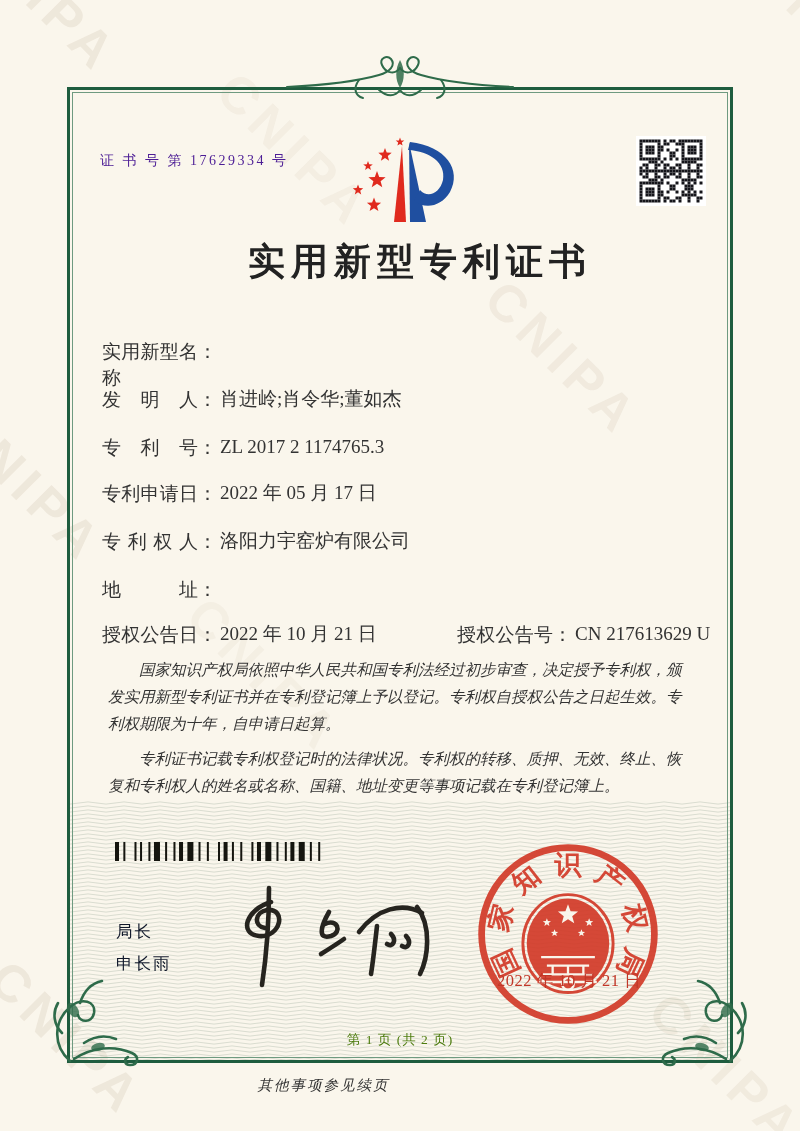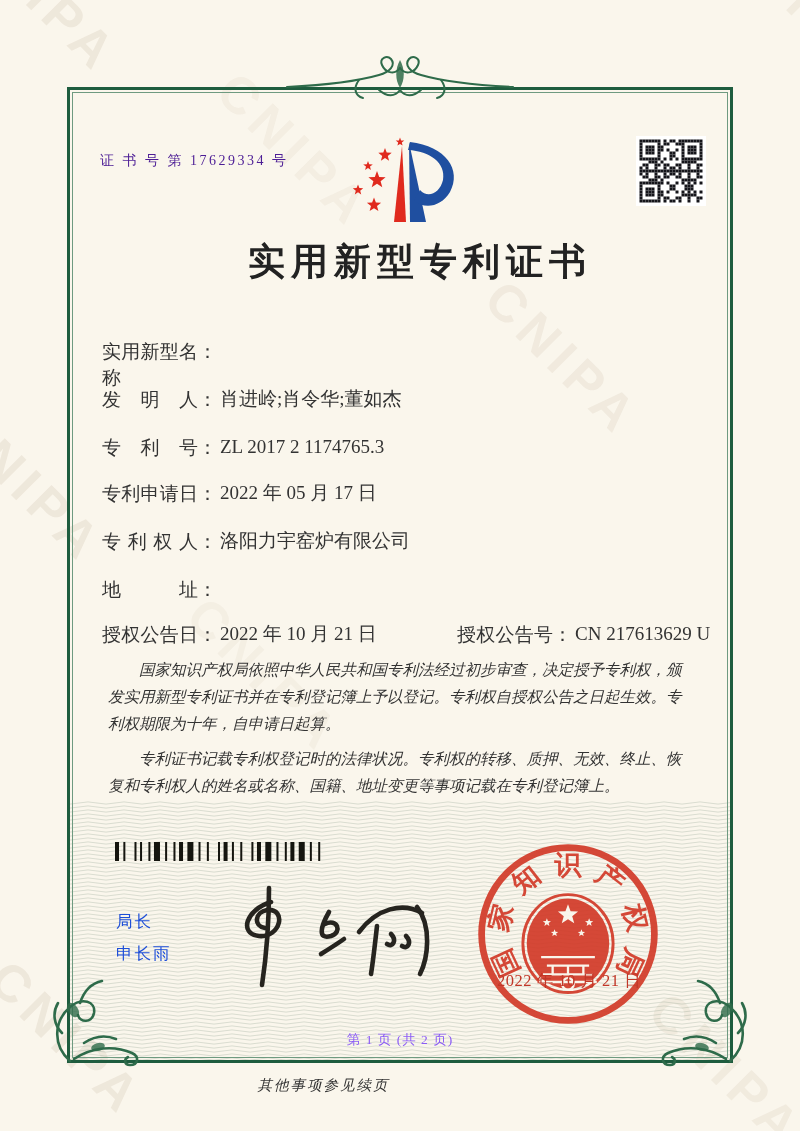--- a/index.html
+++ b/index.html
@@ -39,22 +39,22 @@
   }
   .fcolon{flex:0 0 auto;}
   .fvalue{margin-left:3px;max-width:445px;line-height:23px;}
   .fpair2{position:absolute;left:355px;top:0;display:flex;width:260px;}
   .paras{
     position:absolute;left:100px;top:648px;width:600px;z-index:3;
     font-size:15.5px;line-height:27px;font-style:italic;color:#333;
   }
   .paras p{margin:8px;text-indent:2em;}
   .officials{position:absolute;left:116px;z-index:3;font-family:Liberation Serif, serif;
-    font-size:16.5px;letter-spacing:2px;color:#1d4ed8;}
-  .pagenum{left:0;top:1031px;width:800px;text-align:center;font-size:13.5px;letter-spacing:1px;color:#8b5cf6;}
+    font-size:16.5px;letter-spacing:2px;color:#0f172a;margin-top:10px;}
+  .pagenum{left:0;top:1031px;width:800px;text-align:center;font-size:13.5px;letter-spacing:1px;color:#4d7c0f;}
   .note{left:0;top:1076px;width:647px;text-align:center;font-size:14.5px;letter-spacing:2px;font-style:italic;color:#333;}
   .seal-date{
     position:absolute;left:497px;top:970px;z-index:5;width:160px;
     font-size:16.5px;color:#c13728;letter-spacing:0.5px;white-space:nowrap;
   }
   svg{display:block;}
 </style>
 </head>
 <body>
 

